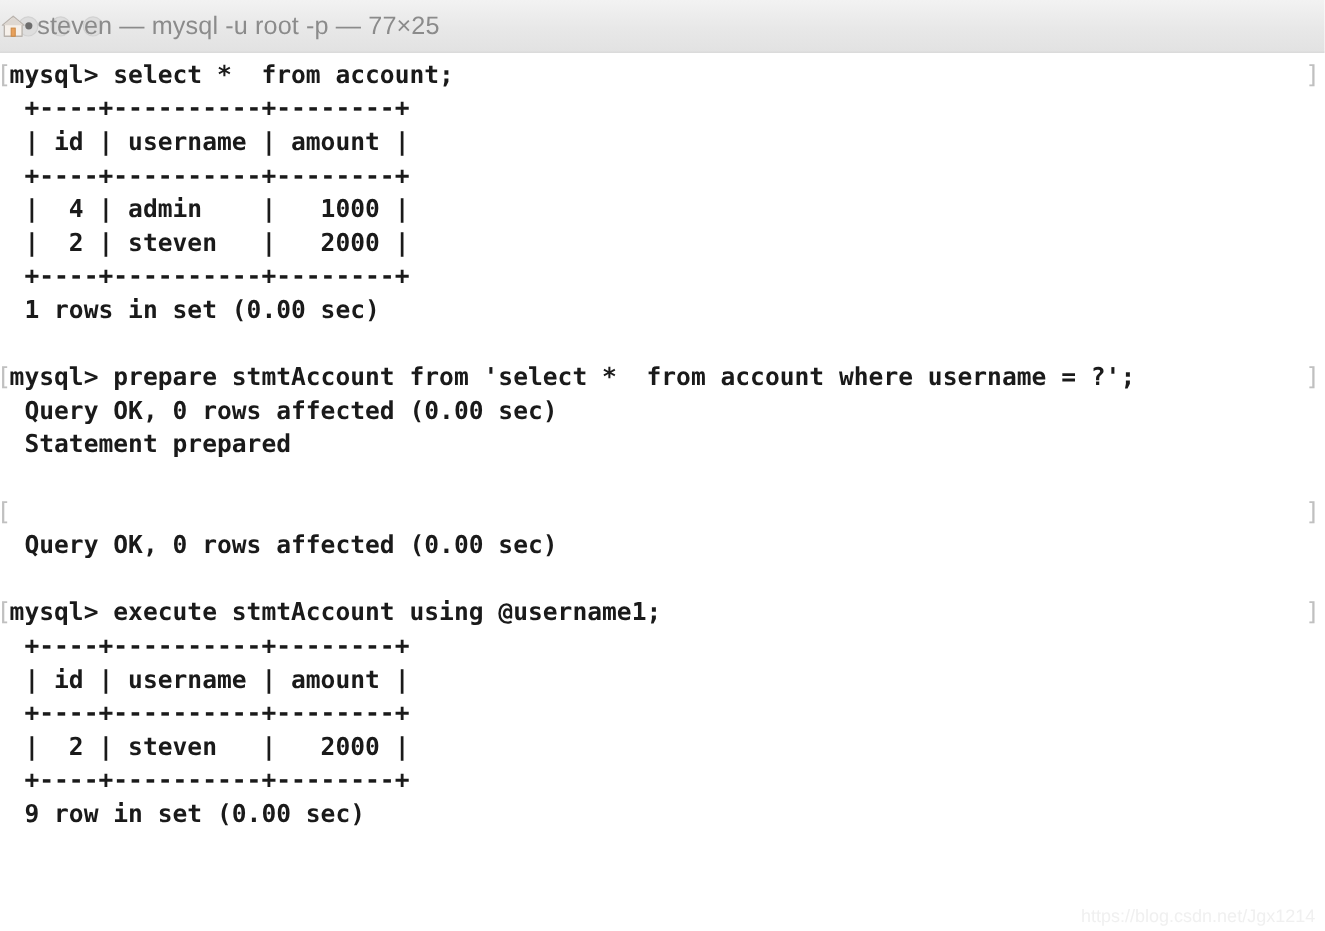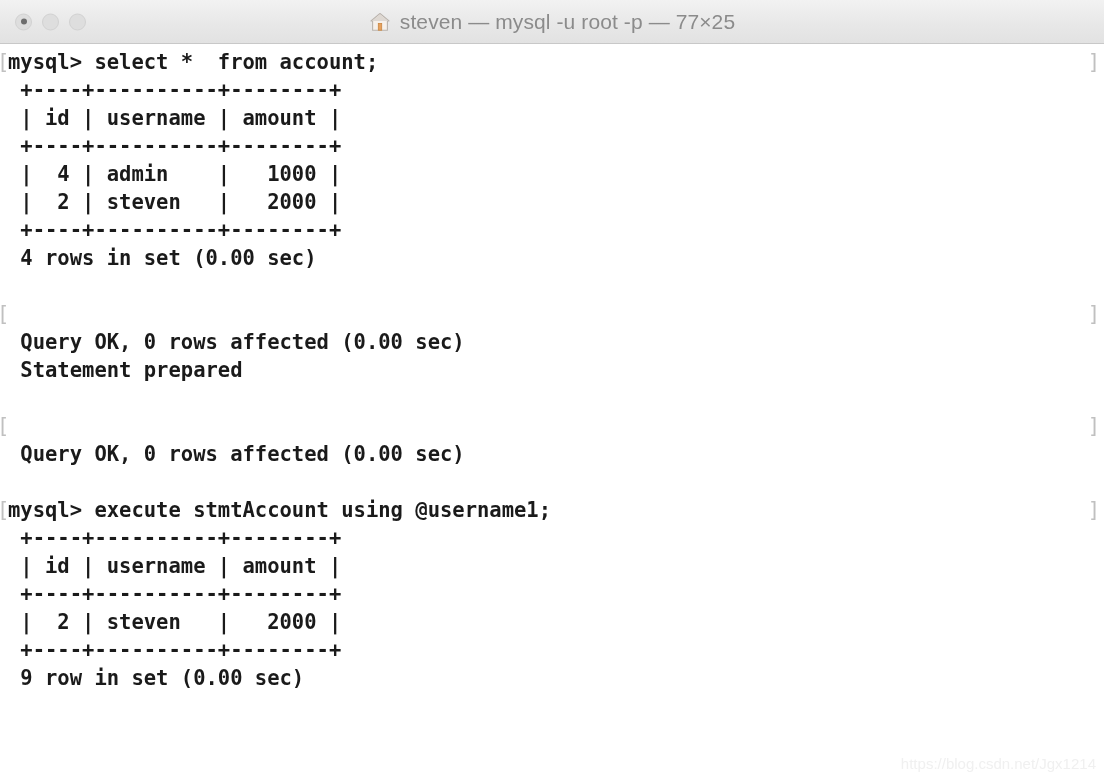--- a/index.html
+++ b/index.html
@@ -53,21 +53,21 @@
     background: #6e6e6e;
   }
   #title-center {
     position: absolute;
     left: 0;
     right: 0;
     top: 50%;
     transform: translateY(-50%);
     display: flex;
     align-items: center;
-    justify-content: center;
+    justify-content: flex-start;
     gap: 9px;
     pointer-events: none;
   }
   #house-icon { display: block; }
   #title-text {
     font-family: "Liberation Sans", sans-serif;
     font-size: 21px;
     color: #8b8b8b;
     letter-spacing: 0.1px;
     white-space: nowrap;
@@ -161,23 +161,23 @@
   </div>
 
   <div id="term">
       <div class="line"><span class="mark-l">[</span><span class="txt">mysql&gt; select *  from account;</span><span class="mark-r">]</span></div>
       <div class="line"><span class="txt"> +----+----------+--------+</span></div>
       <div class="line"><span class="txt"> | id | username | amount |</span></div>
       <div class="line"><span class="txt"> +----+----------+--------+</span></div>
       <div class="line"><span class="txt"> |  4 | admin    |   1000 |</span></div>
       <div class="line"><span class="txt"> |  2 | steven   |   2000 |</span></div>
       <div class="line"><span class="txt"> +----+----------+--------+</span></div>
-      <div class="line"><span class="txt"> 4 rows in set (0.00 sec)</span></div>
+      <div class="line"><span class="txt"> 1 rows in set (0.00 sec)</span></div>
       <div class="line"><span class="txt"></span></div>
-      <div class="line"><span class="mark-l">[</span><span class="mark-r">]</span></div>
+      <div class="line"><span class="mark-l">[</span><span class="txt">mysql&gt; prepare stmtAccount from 'select *  from account where username = ?';</span><span class="mark-r">]</span></div>
       <div class="line"><span class="txt"> Query OK, 0 rows affected (0.00 sec)</span></div>
       <div class="line"><span class="txt"> Statement prepared</span></div>
       <div class="line"><span class="txt"></span></div>
       <div class="line"><span class="mark-l">[</span><span class="mark-r">]</span></div>
       <div class="line"><span class="txt"> Query OK, 0 rows affected (0.00 sec)</span></div>
       <div class="line"><span class="txt"></span></div>
       <div class="line"><span class="mark-l">[</span><span class="txt">mysql&gt; execute stmtAccount using @username1;</span><span class="mark-r">]</span></div>
       <div class="line"><span class="txt"> +----+----------+--------+</span></div>
       <div class="line"><span class="txt"> | id | username | amount |</span></div>
       <div class="line"><span class="txt"> +----+----------+--------+</span></div>

